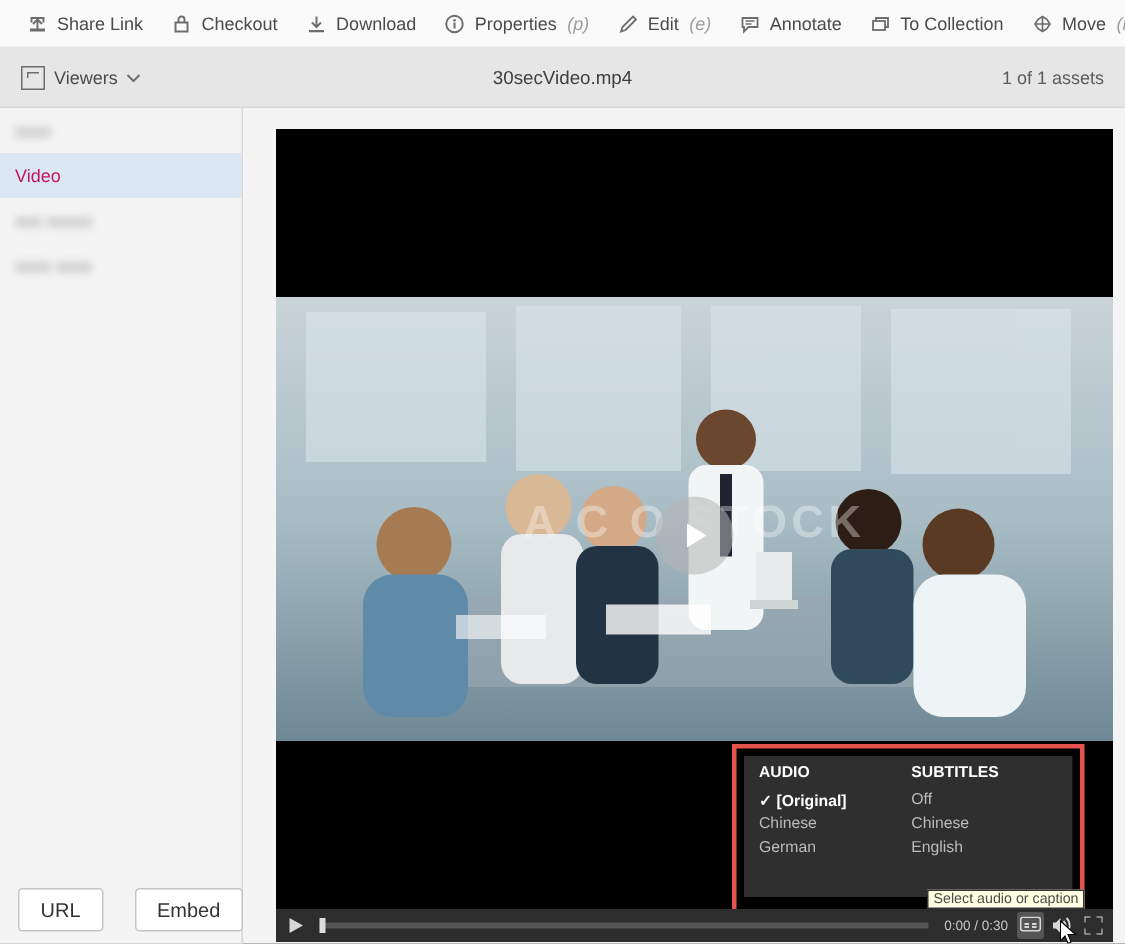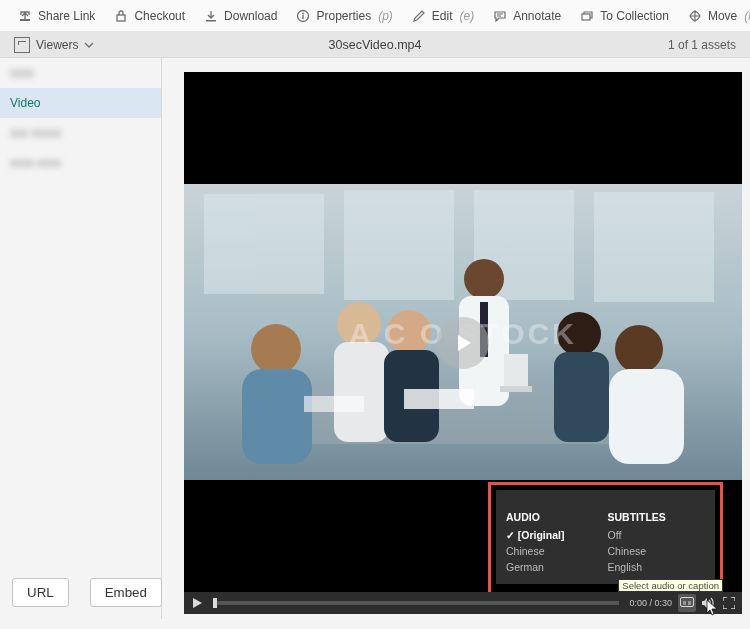--- a/index.html
+++ b/index.html
@@ -8,48 +8,48 @@
   
   .toolbar { display: flex; align-items: center; height: 32px; background: #fafafa; border-bottom: 1px solid #e5e5e5; padding: 0 8px; }
   .tbtn { display: flex; align-items: center; gap: 5px; padding: 0 9px; height: 26px; cursor: pointer; border-radius: 3px; }
   .tbtn .ico { width: 16px; height:16px; display:flex; align-items:center; justify-content:center; }
   .tbtn .ico svg { fill:#6d6d6d; stroke:#6d6d6d; }
   .tbtn span { white-space: nowrap; }
   .tbtn .hint { font-style: italic; color:#9c9c9c; margin-left:2px;}
   .spacer { flex:1; }
 
   
-  .secondbar { display:flex; align-items:center; height:26px; background:#e6e6e6; border-bottom:1px solid #d9d9d9; padding:0 14px;}
+  .secondbar { display:flex; align-items:center; height:40px; background:#e6e6e6; border-bottom:1px solid #d9d9d9; padding:0 14px;}
   .viewers { display:flex; align-items:center; gap:6px; cursor:pointer;}
   .viewers .boxico{width:16px;height:16px;border:1.5px solid #6d6d6d; position:relative;}
   .viewers .boxico:after{content:"";position:absolute;inset:3px 3px 7px 3px;border-top:1.5px solid #6d6d6d;border-left:1.5px solid #6d6d6d;}
   .filetitle{ position:absolute; left:50%; transform:translateX(-50%); font-size:12.5px; color:#3e3e3e;}
   .assetcount{ margin-left:auto; color:#5c5c5c; font-size:12px;}
 
   
   .main { display:flex; height: calc(629px - 68px); }
   .sidebar { width:162px; background:#f4f4f4; border-right:1px solid #d8d8d8; position:relative;}
   .sidebar ul{ list-style:none; }
   .sidebar li{ height:30px; display:flex; align-items:center; padding:0 10px; cursor:pointer;}
   .sidebar li.blur span{ filter: blur(3px); color:#888;}
-  .sidebar li.active{ background:#dbe6f3; color:#0f766e;}
+  .sidebar li.active{ background:#dbe6f3; color:#be185d;}
   .sidebottom{ position:absolute; bottom:12px; left:12px; display:flex; gap:21px;}
   .sidebottom button{ border:1px solid #c4c4c4; background:#ffffff; padding:6px 14px; border-radius:3px; cursor:pointer; color:#333;}
 
   .stage { flex:1; display:flex; align-items:flex-start; justify-content:flex-end; padding:14px 8px 8px 8px; position:relative;}
   .player { position:relative; width:558px; height:542px; background:#000; }
   .frame-img{ position:absolute; top:112px; left:0; width:558px; height:296px; }
   .frame-img svg{width:100%;height:100%;}
   .play-ov{ position:absolute; top:50%; left:50%; width:52px; height:52px; transform:translate(-50%,-50%); background:rgba(180,180,180,0.55); border-radius:50%; display:flex; align-items:center; justify-content:center; cursor:pointer;}
   .play-ov svg{ fill:#fff; }
 
   
   .cc-wrap{ position:absolute; right:19px; bottom:7px; width:235px; height:125px; border:3px solid #e6534d; padding:5px;}
   .cc-menu{ background:#2f2f2f; width:100%; height:94px; padding:5px 6px 5px 10px; color:#bbb;}
-  .cc-menu table{ width:100%; border-collapse:collapse;margin-top:16px;}
+  .cc-menu table{ width:100%; border-collapse:collapse;}
   .cc-menu th{ text-align:left; color:#fff; font-size:10.5px; font-weight:700; padding-bottom:4px;}
   .cc-menu td{ font-size:10.5px; height:16px; cursor:pointer; white-space:nowrap;}
   .cc-menu td.check:before{ content:"✓ "; color:#fff;}
   .cc-menu td.active{ color:#fff; font-weight:600;}
   .tooltip-cc{ position:absolute; right:19px; bottom:22px; background:#ffffe1; border:1px solid #333; font-size:9.5px; padding:0 3px; z-index:5;}
 
   
   .controls{ position:absolute; left:0; right:0; bottom:0; height:22px; background:#2d2d2d; display:flex; align-items:center; padding:0 4px; gap:3px;}
   .controls .ci{ width:18px; height:18px; display:flex; align-items:center; justify-content:center; cursor:pointer;}
   .controls .ci svg{ fill:#d8d8d8;}

